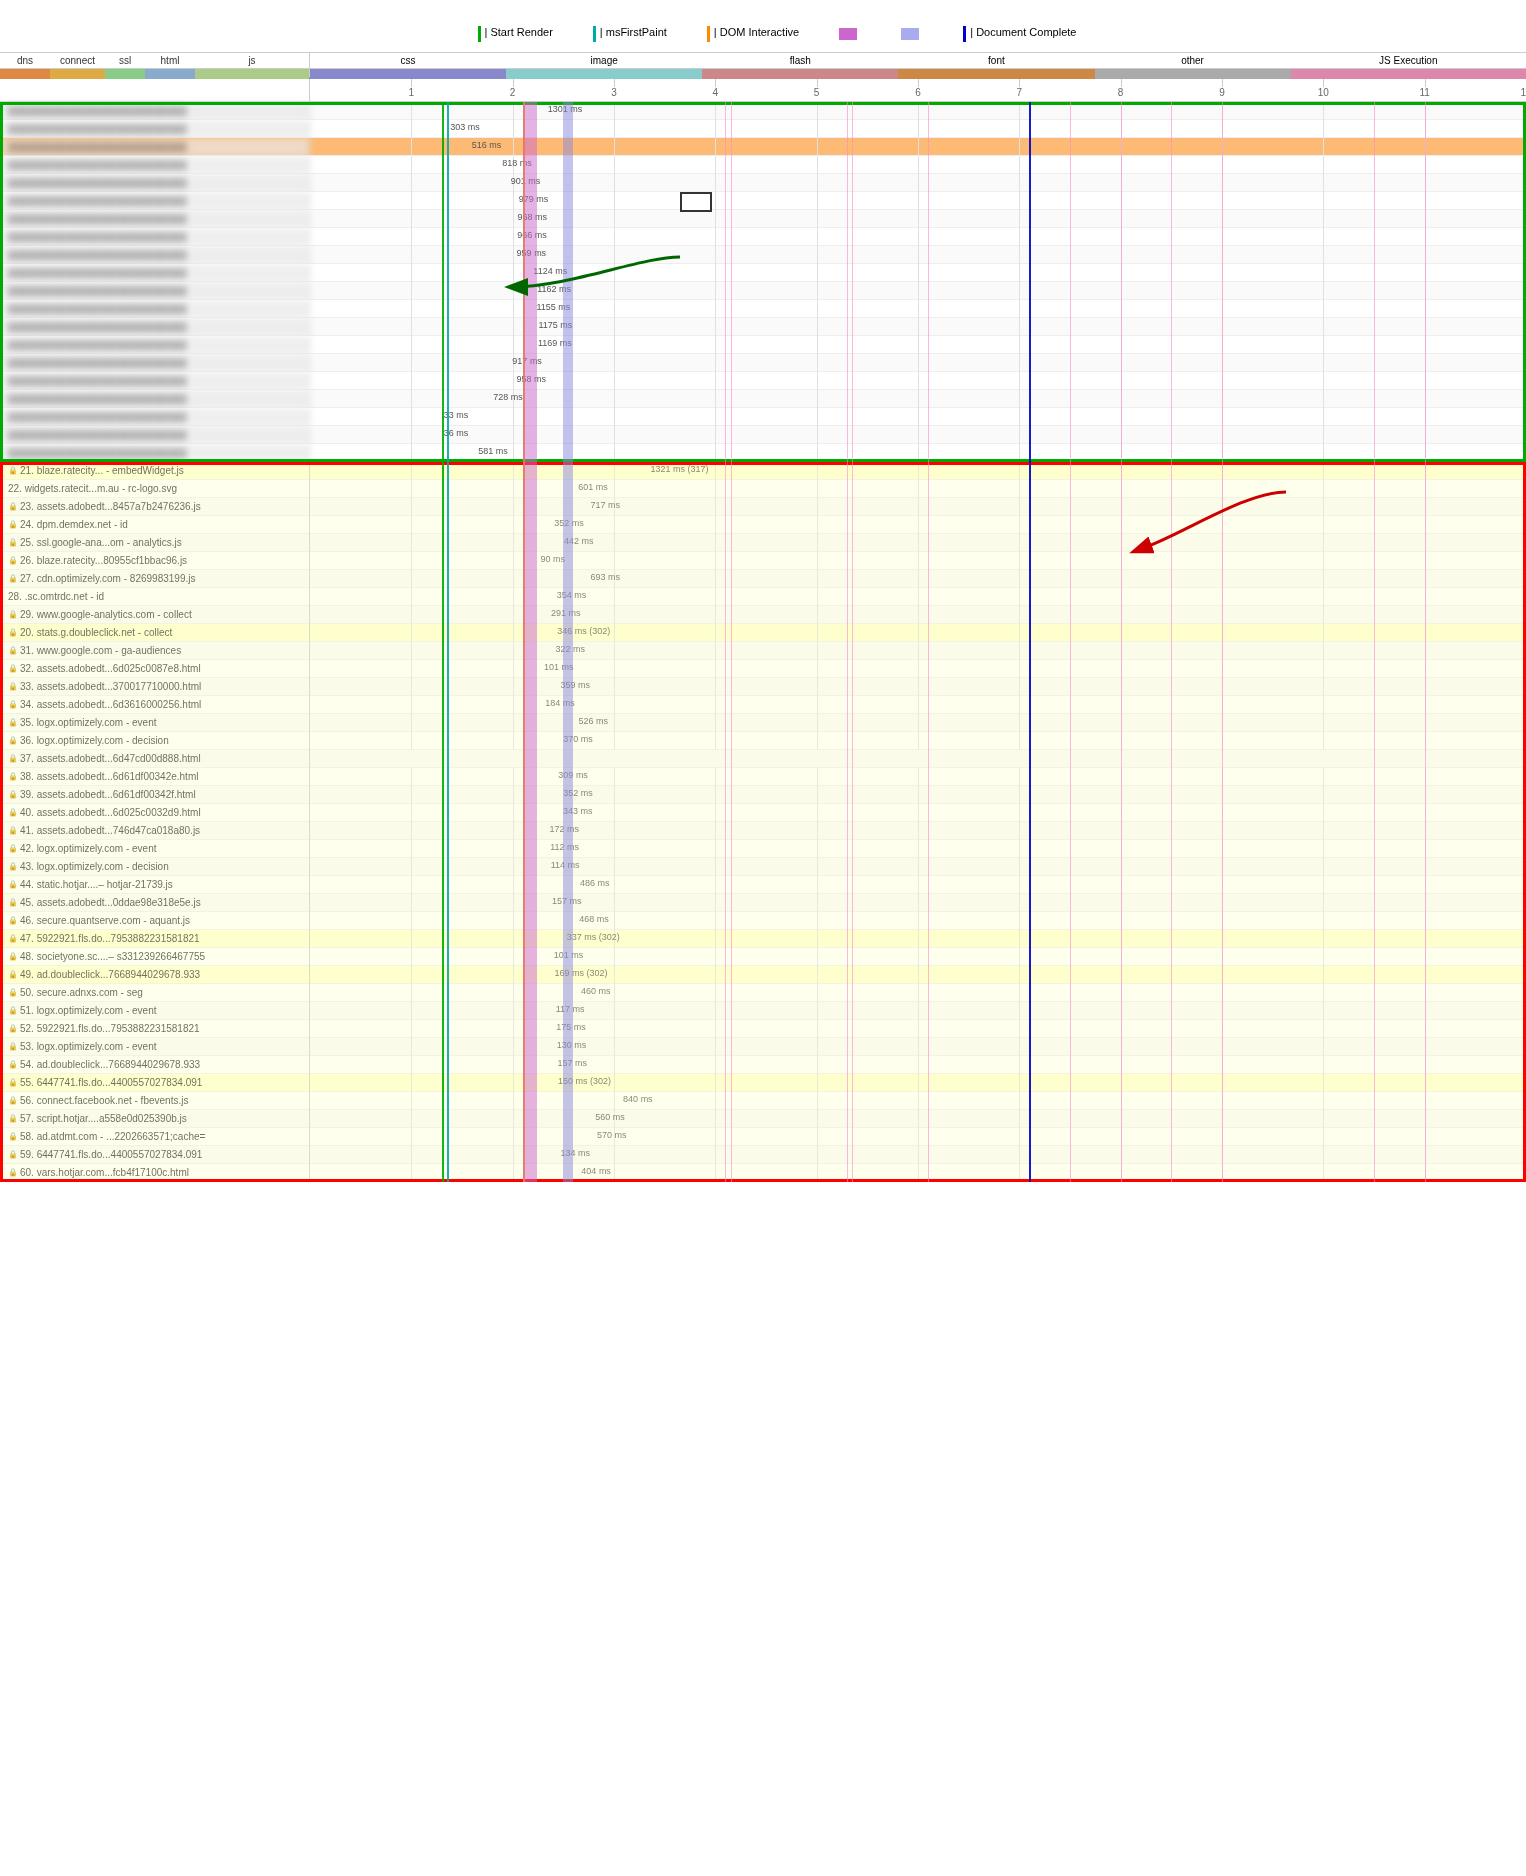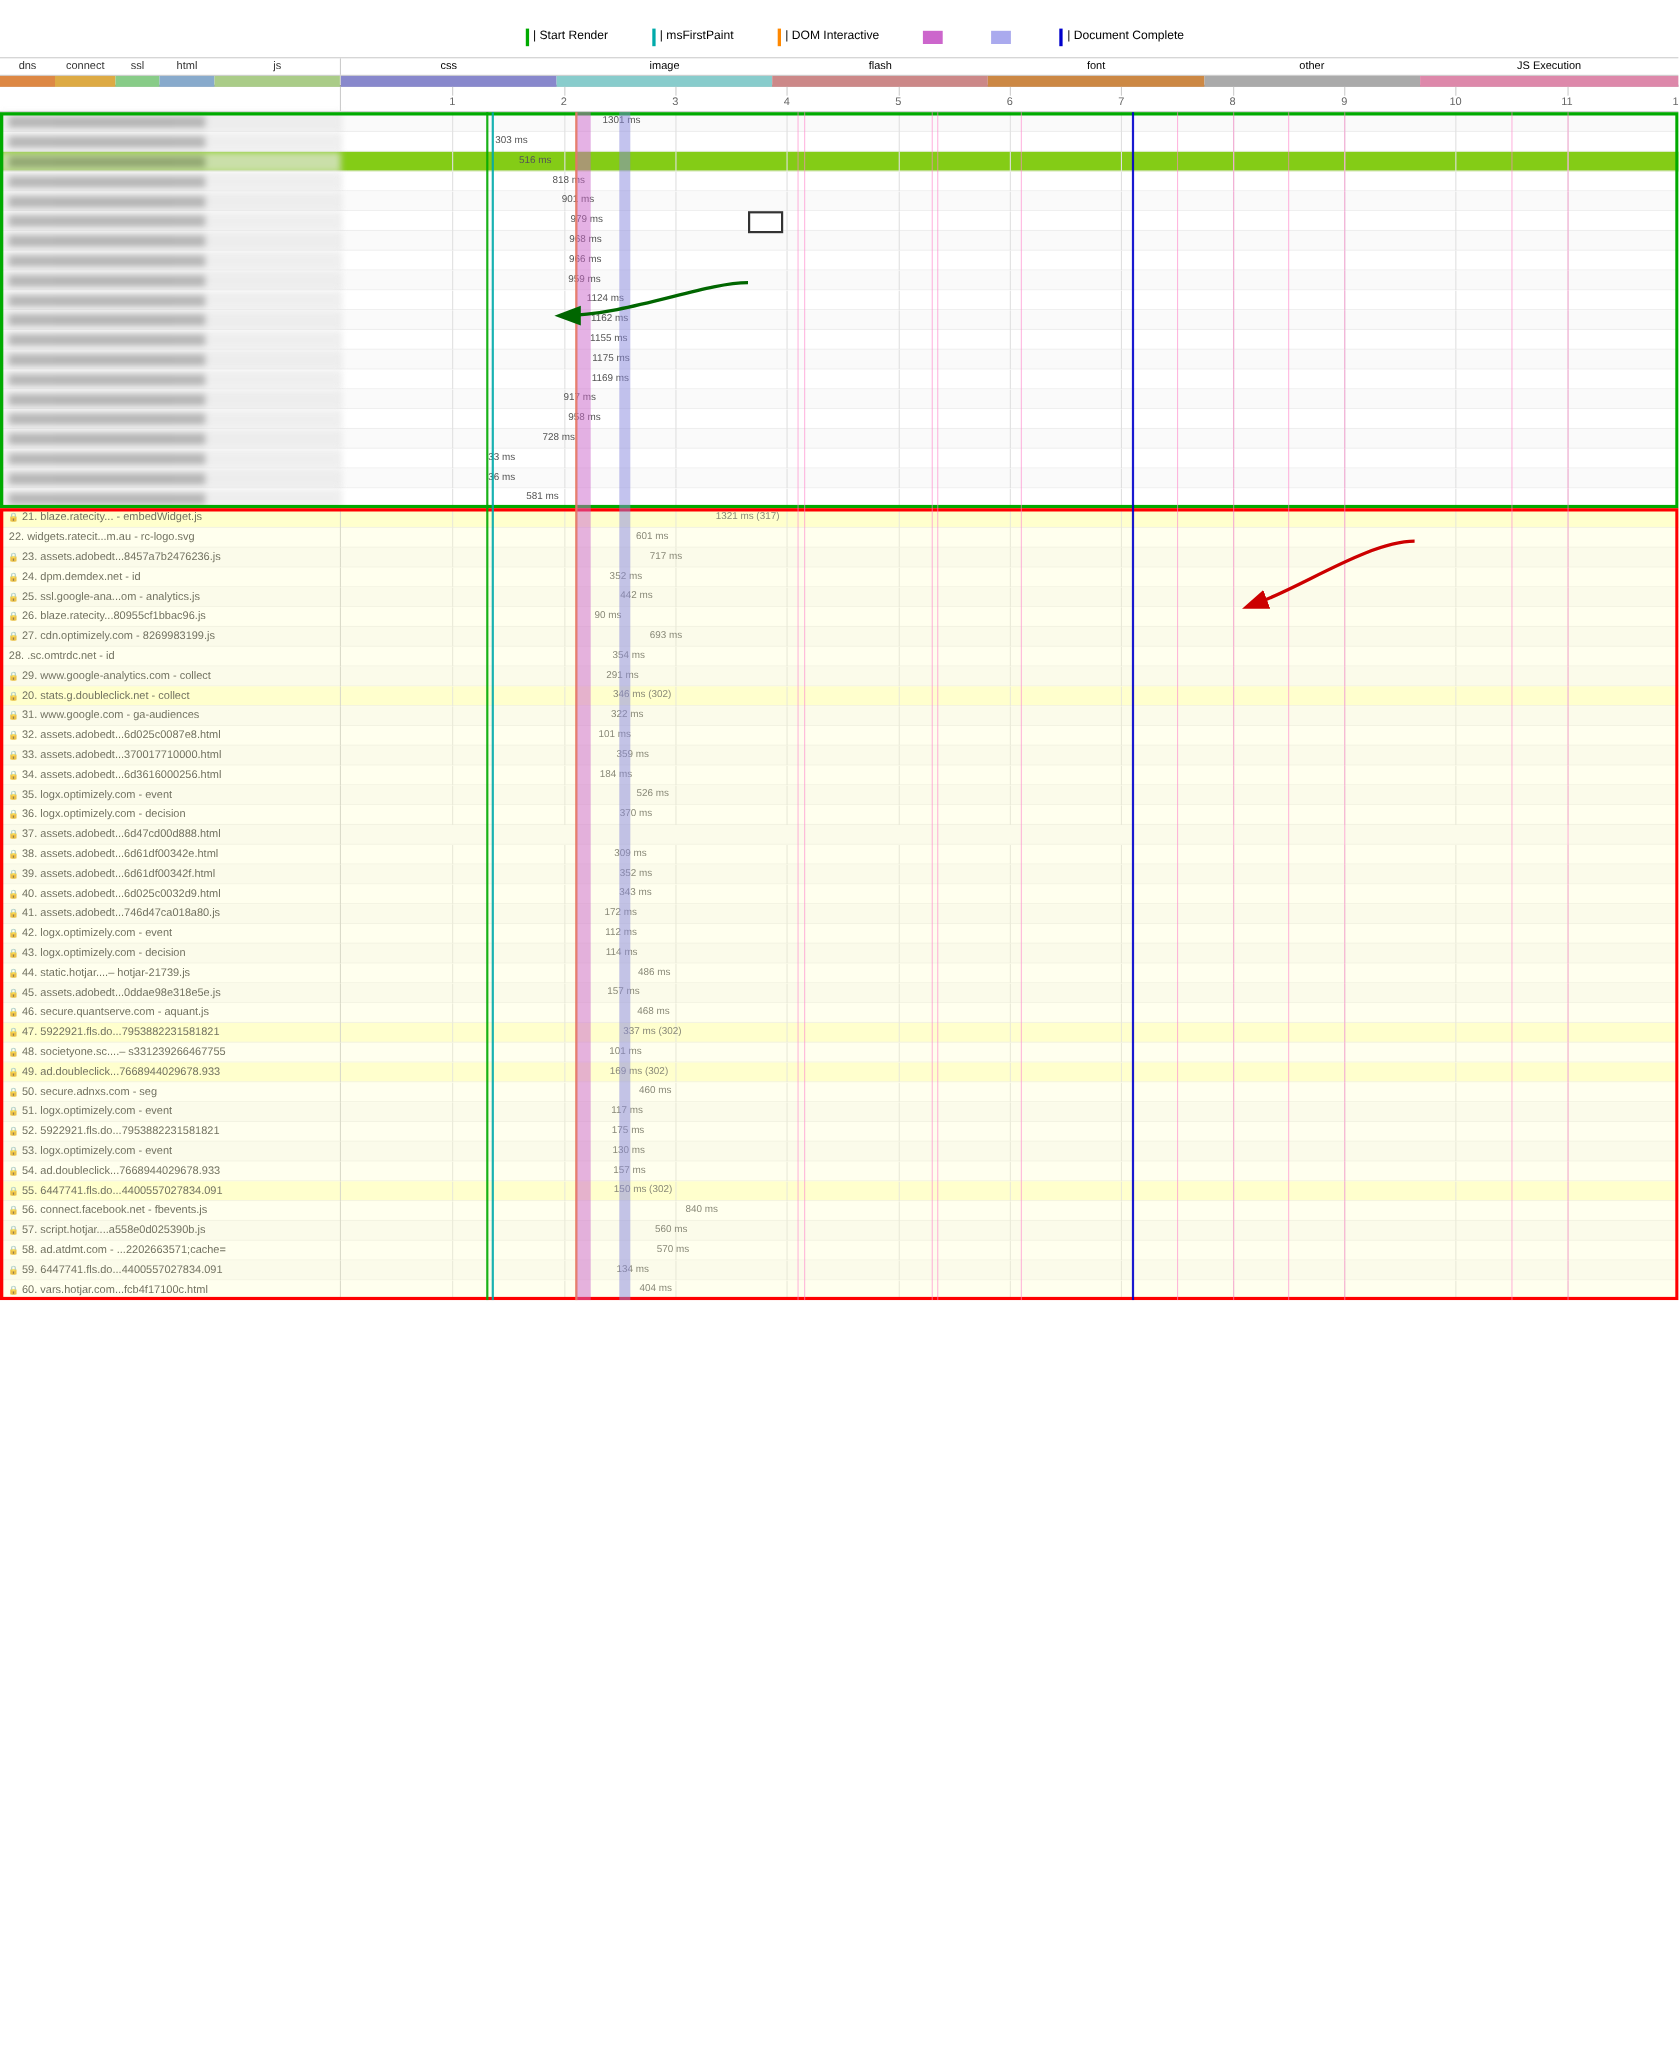--- a/index.html
+++ b/index.html
@@ -187,21 +187,21 @@
             <div style="position: absolute; left: 75%; top: 0px; bottom: 0px; width: 1px; background: rgb(224, 224, 224); z-index: 0;"></div>
             <div style="position: absolute; left: 83.33%; top: 0px; bottom: 0px; width: 1px; background: rgb(224, 224, 224); z-index: 0;"></div>
             <div style="position: absolute; left: 91.66%; top: 0px; bottom: 0px; width: 1px; background: rgb(224, 224, 224); z-index: 0;"></div>
             <div style="position: absolute; top: 3px; height: 12px; display: flex; z-index: 1; left: 8.5%;">
               <div style="width: 1.5%; height: 12px; background: rgb(221, 221, 221);"></div>
               <div style="width: 1.025%; height: 12px; background: rgb(170, 204, 136);"></div>
             </div>
             <span style="position: absolute; left: 11.525%; top: 2px; font-size: 9px; color: rgb(85, 85, 85); white-space: nowrap; z-index: 2;">303 ms</span>
           </div>
         </div>
-        <div style="display: flex; height: 18px; align-items: center; border-bottom: 1px solid rgb(238, 238, 238); position: relative; background: #84cc16;">
+        <div style="display: flex; height: 18px; align-items: center; border-bottom: 1px solid rgb(238, 238, 238); position: relative; background: #fdba74;">
           <div style="width: 310px; min-width: 310px; padding: 1px 4px 1px 8px; font-size: 10px; color: rgb(51, 51, 51); white-space: nowrap; overflow: hidden; text-overflow: ellipsis; border-right: 1px solid rgb(204, 204, 204); display: flex; align-items: center; gap: 2px; height: 18px; filter: blur(3px); background: rgb(232, 232, 232); opacity: 0.7;">
             <span style="font-size:9px; color:#999;">████████████████████████████</span>
           </div>
           <div style="flex: 1 1 0%; position: relative; height: 18px; overflow: hidden;">
             <div style="position: absolute; left: 8.33%; top: 0px; bottom: 0px; width: 1px; background: rgb(224, 224, 224); z-index: 0;"></div>
             <div style="position: absolute; left: 16.66%; top: 0px; bottom: 0px; width: 1px; background: rgb(224, 224, 224); z-index: 0;"></div>
             <div style="position: absolute; left: 25%; top: 0px; bottom: 0px; width: 1px; background: rgb(224, 224, 224); z-index: 0;"></div>
             <div style="position: absolute; left: 33.33%; top: 0px; bottom: 0px; width: 1px; background: rgb(224, 224, 224); z-index: 0;"></div>
             <div style="position: absolute; left: 41.66%; top: 0px; bottom: 0px; width: 1px; background: rgb(224, 224, 224); z-index: 0;"></div>
             <div style="position: absolute; left: 50%; top: 0px; bottom: 0px; width: 1px; background: rgb(224, 224, 224); z-index: 0;"></div>

